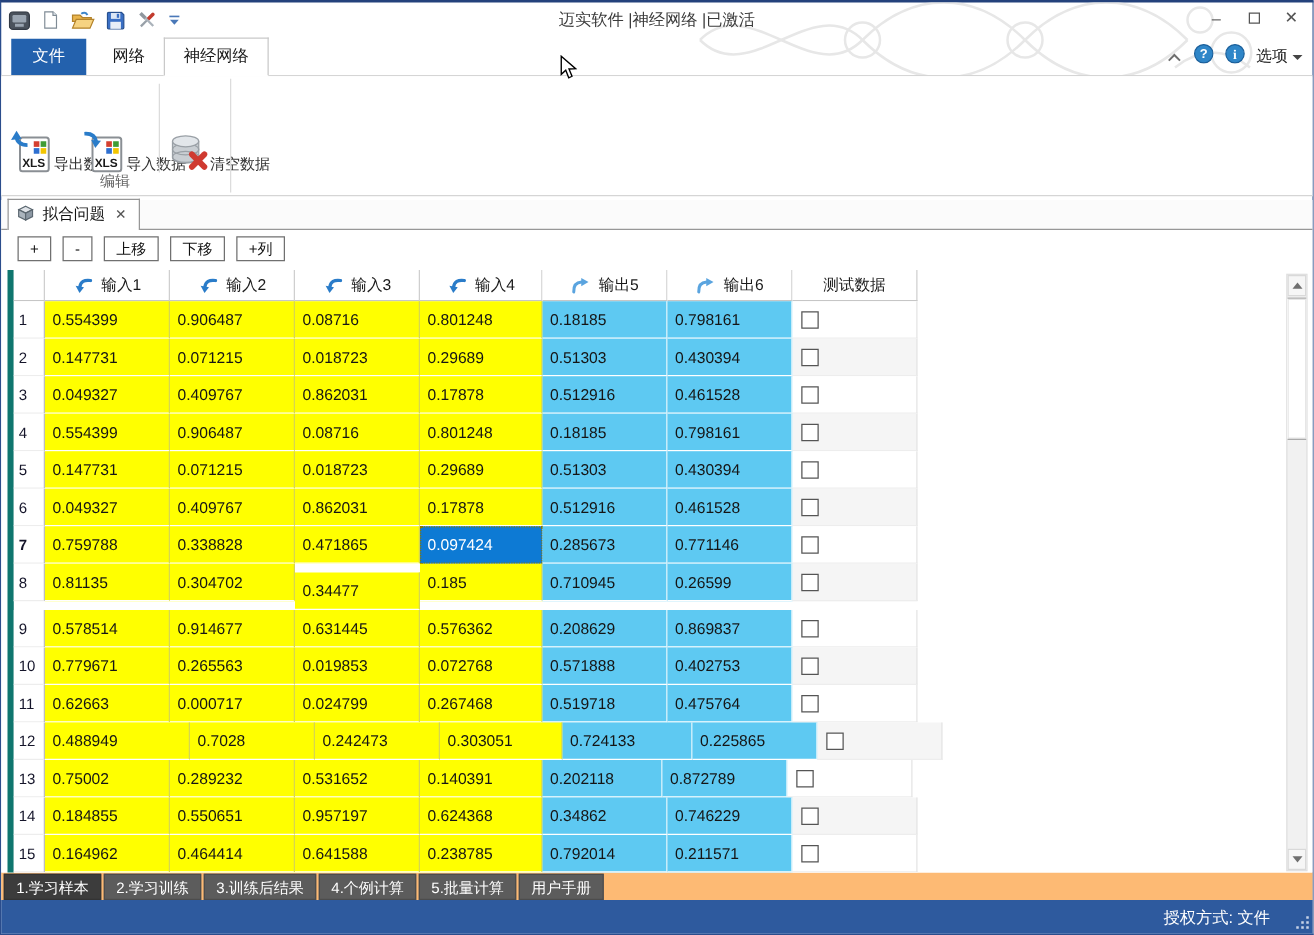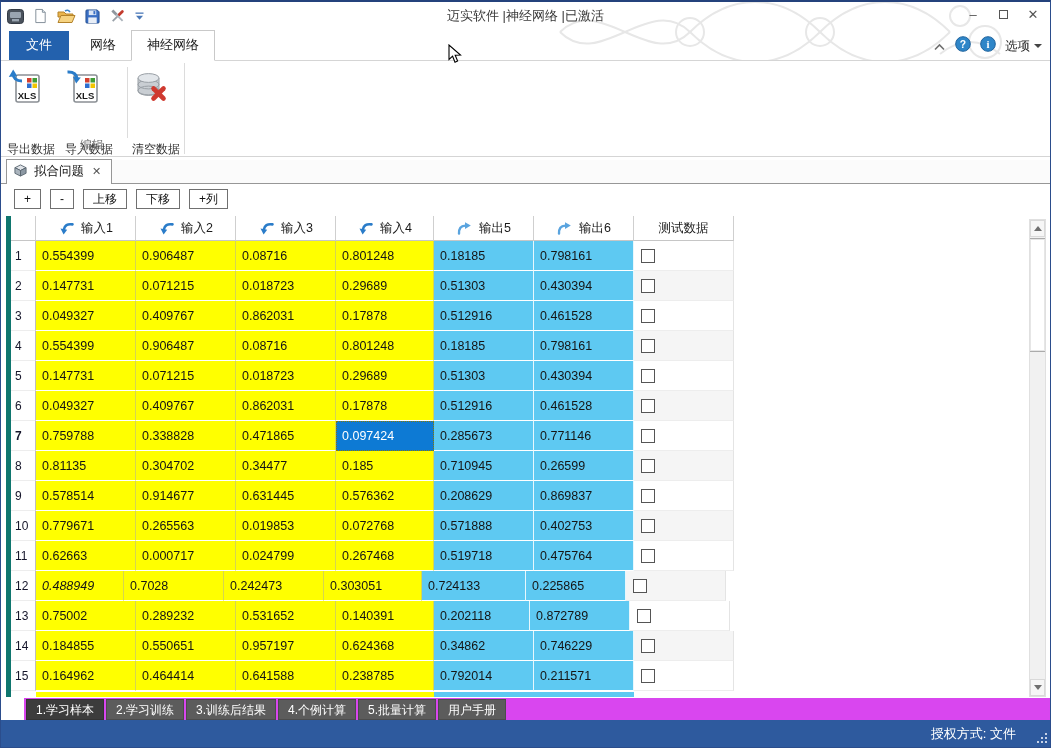--- a/index.html
+++ b/index.html
@@ -27,21 +27,21 @@
   .rtab.file { background:#2361ad; color:#fff; margin-right:6px; padding:5px 17px 6px 17px; }
   .rtab.active { background:#fff; border:1px solid #c9c9c9; border-bottom:1px solid #fff; margin-bottom:-1px; }
   .tabrow-right { position:absolute; right:8px; bottom:4px; display:flex; align-items:center; gap:9px; z-index:3; }
   .opt-label { font-size:12.5px; color:#222; display:flex; align-items:center; gap:4px; }
   .caret-down { display:inline-block; width:0; height:0; border-left:4px solid transparent;
     border-right:4px solid transparent; border-top:4px solid #444; }
 
   
   .ribbon { position:relative; height:96px; border-bottom:1px solid #d5d5d5; display:flex; padding-left:6px; background:#fff; }
   .rgroup { position:relative; display:flex; padding:4px 0 16px 0; }
-  .rbtn { width:58px; display:flex; flex-direction:column; align-items:flex-start; padding-top:4px;gap:32px; }
+  .rbtn { width:58px; display:flex; flex-direction:row; align-items:flex-end; padding-top:4px; }
   .rbtn .ric { width:36px; height:36px; display:flex; align-items:center; justify-content:center; }
   .rbtn .rlabel { font-size:12px; color:#333; margin-top:4px; white-space:nowrap; }
   .vsep { width:1px; background:#dcdcdc; margin:2px 4px; }
   .group-label { position:absolute; bottom:2px; left:0; width:182px; text-align:center; font-size:12px; color:#666; }
   .group-end { position:absolute; left:183px; top:2px; bottom:2px; width:1px; background:#dcdcdc; }
 
   
   .docbar { height:24px; display:flex; align-items:flex-end; padding-left:5px; border-bottom:1px solid #979797;
     background:#fbfbfb; margin-top:3px; }
   .doc-tab { display:flex; align-items:center; gap:7px; background:#fff; border:1px solid #979797; border-bottom:none;
@@ -80,21 +80,21 @@
     border:1px solid #e0e0e0; }
   .sb-btn { position:absolute; left:0; right:0; height:17px; background:#f6f6f6; border:1px solid #d9d9d9;
     display:flex; align-items:center; justify-content:center; }
   .sb-btn.up { top:0; } .sb-btn.down { bottom:0; }
   .tri-up { width:0; height:0; border-left:4px solid transparent; border-right:4px solid transparent; border-bottom:5px solid #6f6f6f; }
   .tri-down { width:0; height:0; border-left:4px solid transparent; border-right:4px solid transparent; border-top:5px solid #6f6f6f; }
   .sb-thumb { position:absolute; left:0; right:0; top:18px; height:114px; background:#fff;
     border:1px solid #ababab; border-left:none; border-right:none; box-shadow:0 0 0 1px #e6e6e6 inset; }
 
   
-  .bottomtabs { height:22px; background:#d946ef; display:flex; gap:2px; padding:1px 0 0 2px;margin-left:23px; }
+  .bottomtabs { height:22px; background:#fdba74; display:flex; gap:2px; padding:1px 0 0 2px; }
   .btab { background:#5c5c5c; border:1px solid #4c4c4c; color:#fff; font-size:12px; padding:2px 9px 0 9px;
     white-space:nowrap; }
   .btab.active { background:#3c3c3c; border-color:#333; }
 
   
   .statusbar { position:relative; height:27px; background:#2e5a9e; display:flex; align-items:center;
     justify-content:flex-end; padding-right:34px; }
   .status-text { color:#fff; font-size:13px; }
   .grip { position:absolute; right:3px; bottom:4px; width:13px; height:13px; }
   .grip i { position:absolute; width:2px; height:2px; background:#c7d3e8; }
@@ -427,21 +427,21 @@
           <span class="cell output" style="width: 100px;">0.285673</span>
           <span class="cell output" style="width: 100px;">0.771146</span>
           <span class="cell test" style="width: 100px;">
             <span class="cb"></span>
           </span>
         </div>
         <div class="drow">
           <span class="numcell" style="width: 25px;">8</span>
           <span class="cell input" style="width: 100px;">0.81135</span>
           <span class="cell input" style="width: 100px;">0.304702</span>
-          <span class="cell input" style="width: 100px;">0.34477</span>
+          <span class="cell input" style="width: 100px; margin-top: 7px;">0.34477</span>
           <span class="cell input" style="width: 98px;">0.185</span>
           <span class="cell output" style="width: 100px;">0.710945</span>
           <span class="cell output" style="width: 100px;">0.26599</span>
           <span class="cell test alt" style="width: 100px;">
             <span class="cb"></span>
           </span>
         </div>
         <div class="drow">
           <span class="numcell" style="width: 25px;">9</span>
           <span class="cell input" style="width: 100px;">0.578514</span>
@@ -473,21 +473,21 @@
           <span class="cell input" style="width: 100px;">0.024799</span>
           <span class="cell input" style="width: 98px;">0.267468</span>
           <span class="cell output" style="width: 100px;">0.519718</span>
           <span class="cell output" style="width: 100px;">0.475764</span>
           <span class="cell test" style="width: 100px;">
             <span class="cb"></span>
           </span>
         </div>
         <div class="drow">
           <span class="numcell" style="width: 25px;">12</span>
-          <span class="cell input" style="width: 88px; font-style: italic;">0.488949</span>
+          <span class="cell input" style="width: 116px;">0.488949</span>
           <span class="cell input" style="width: 100px;">0.7028</span>
           <span class="cell input" style="width: 100px;">0.242473</span>
           <span class="cell input" style="width: 98px;">0.303051</span>
           <span class="cell output" style="width: 104px;">0.724133</span>
           <span class="cell output" style="width: 100px;">0.225865</span>
           <span class="cell test alt" style="width: 100px;">
             <span class="cb"></span>
           </span>
         </div>
         <div class="drow">

